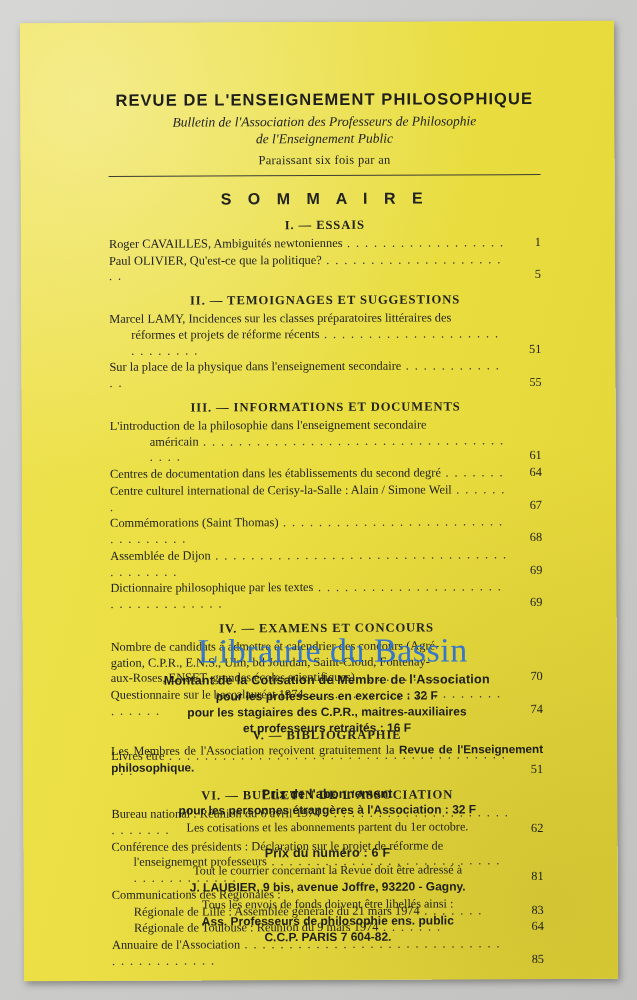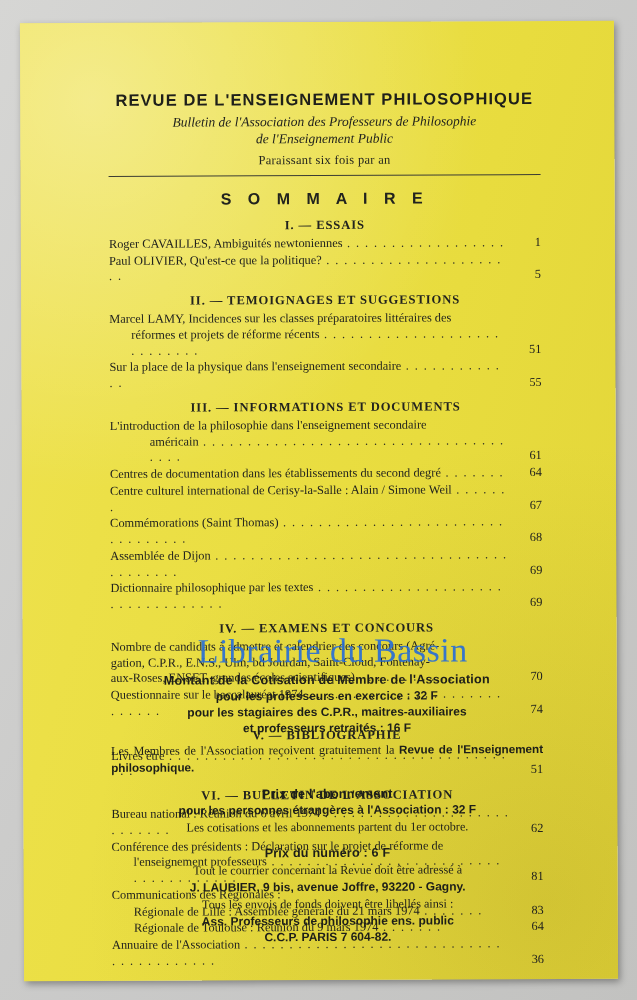--- a/index.html
+++ b/index.html
@@ -272,21 +272,21 @@
       <div class="entry">
         <span class="ind"><span>Régionale de Lille : Assemblée générale du 21 mars 1974</span><span class="dots"> . . . . . . .</span></span>
         <span class="pg">83</span>
       </div>
       <div class="entry">
         <span class="ind"><span>Régionale de Toulouse : Réunion du 9 mars 1974</span><span class="dots"> . . . . . . .</span></span>
         <span class="pg">64</span>
       </div>
       <div class="entry">
         <span class="txt"><span>Annuaire de l'Association</span><span class="dots"> . . . . . . . . . . . . . . . . . . . . . . . . . . . . . . . . . . . . . . . . .</span></span>
-        <span class="pg">36</span>
+        <span class="pg">85</span>
       </div>
 
     </div>
 
     <div class="watermark">Librairie du Bassin</div>
 
     <div class="footer">
       <div class="foot-h">Montant de la Cotisation de Membre de l'Association</div>
       <div class="foot-l">pour les professeurs en exercice : 32 F</div>
       <div class="foot-l">pour les stagiaires des C.P.R., maitres-auxiliaires</div>

